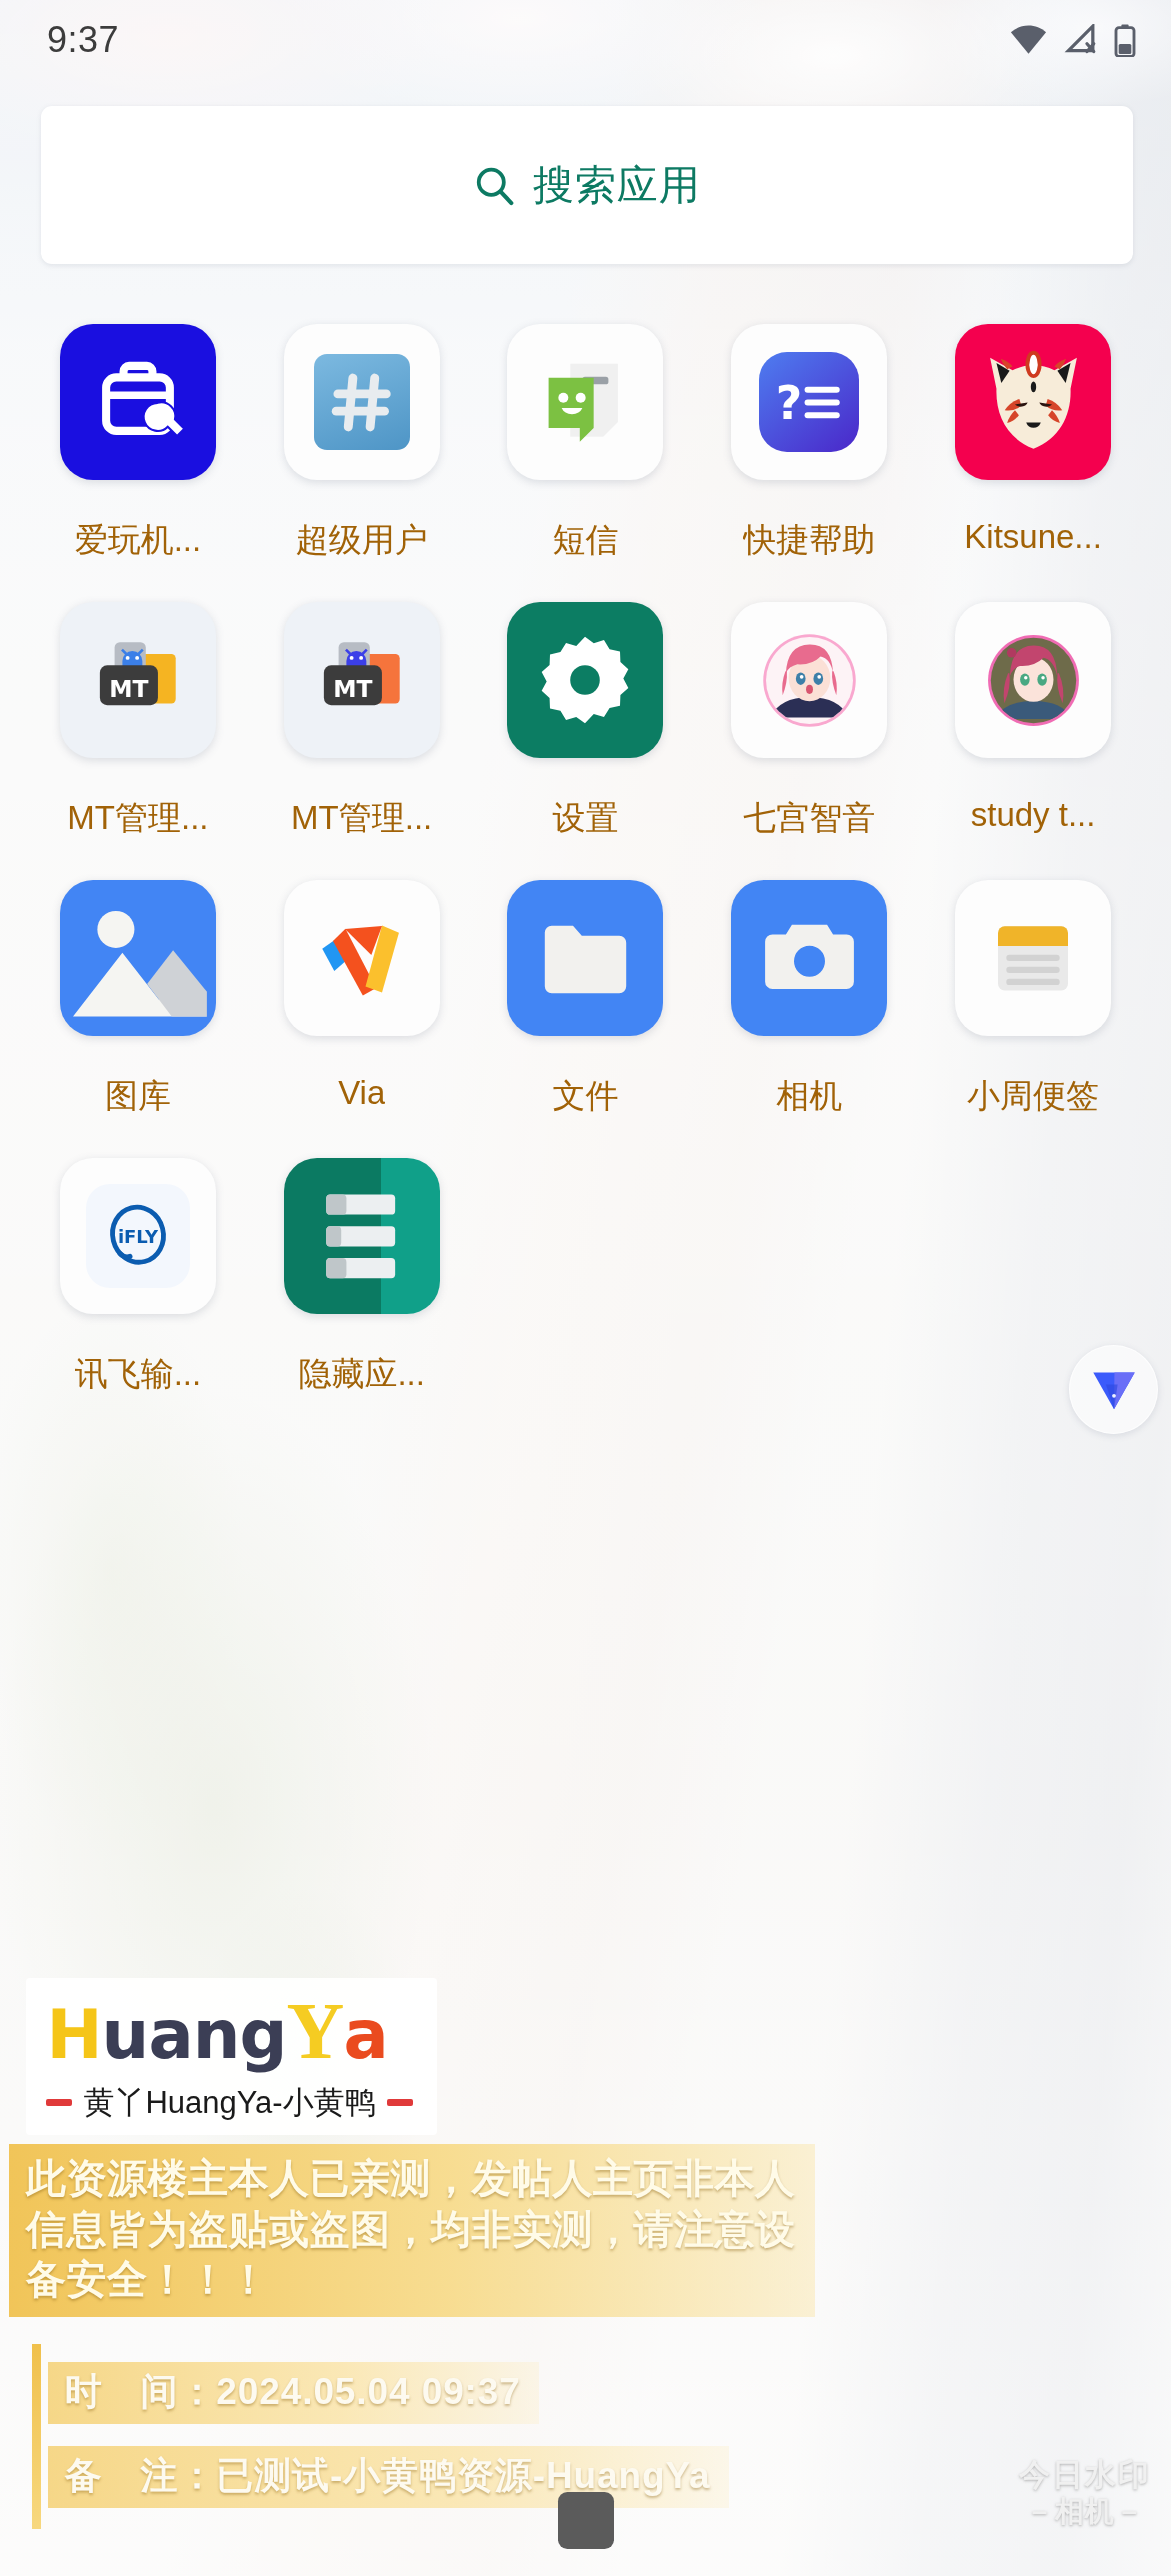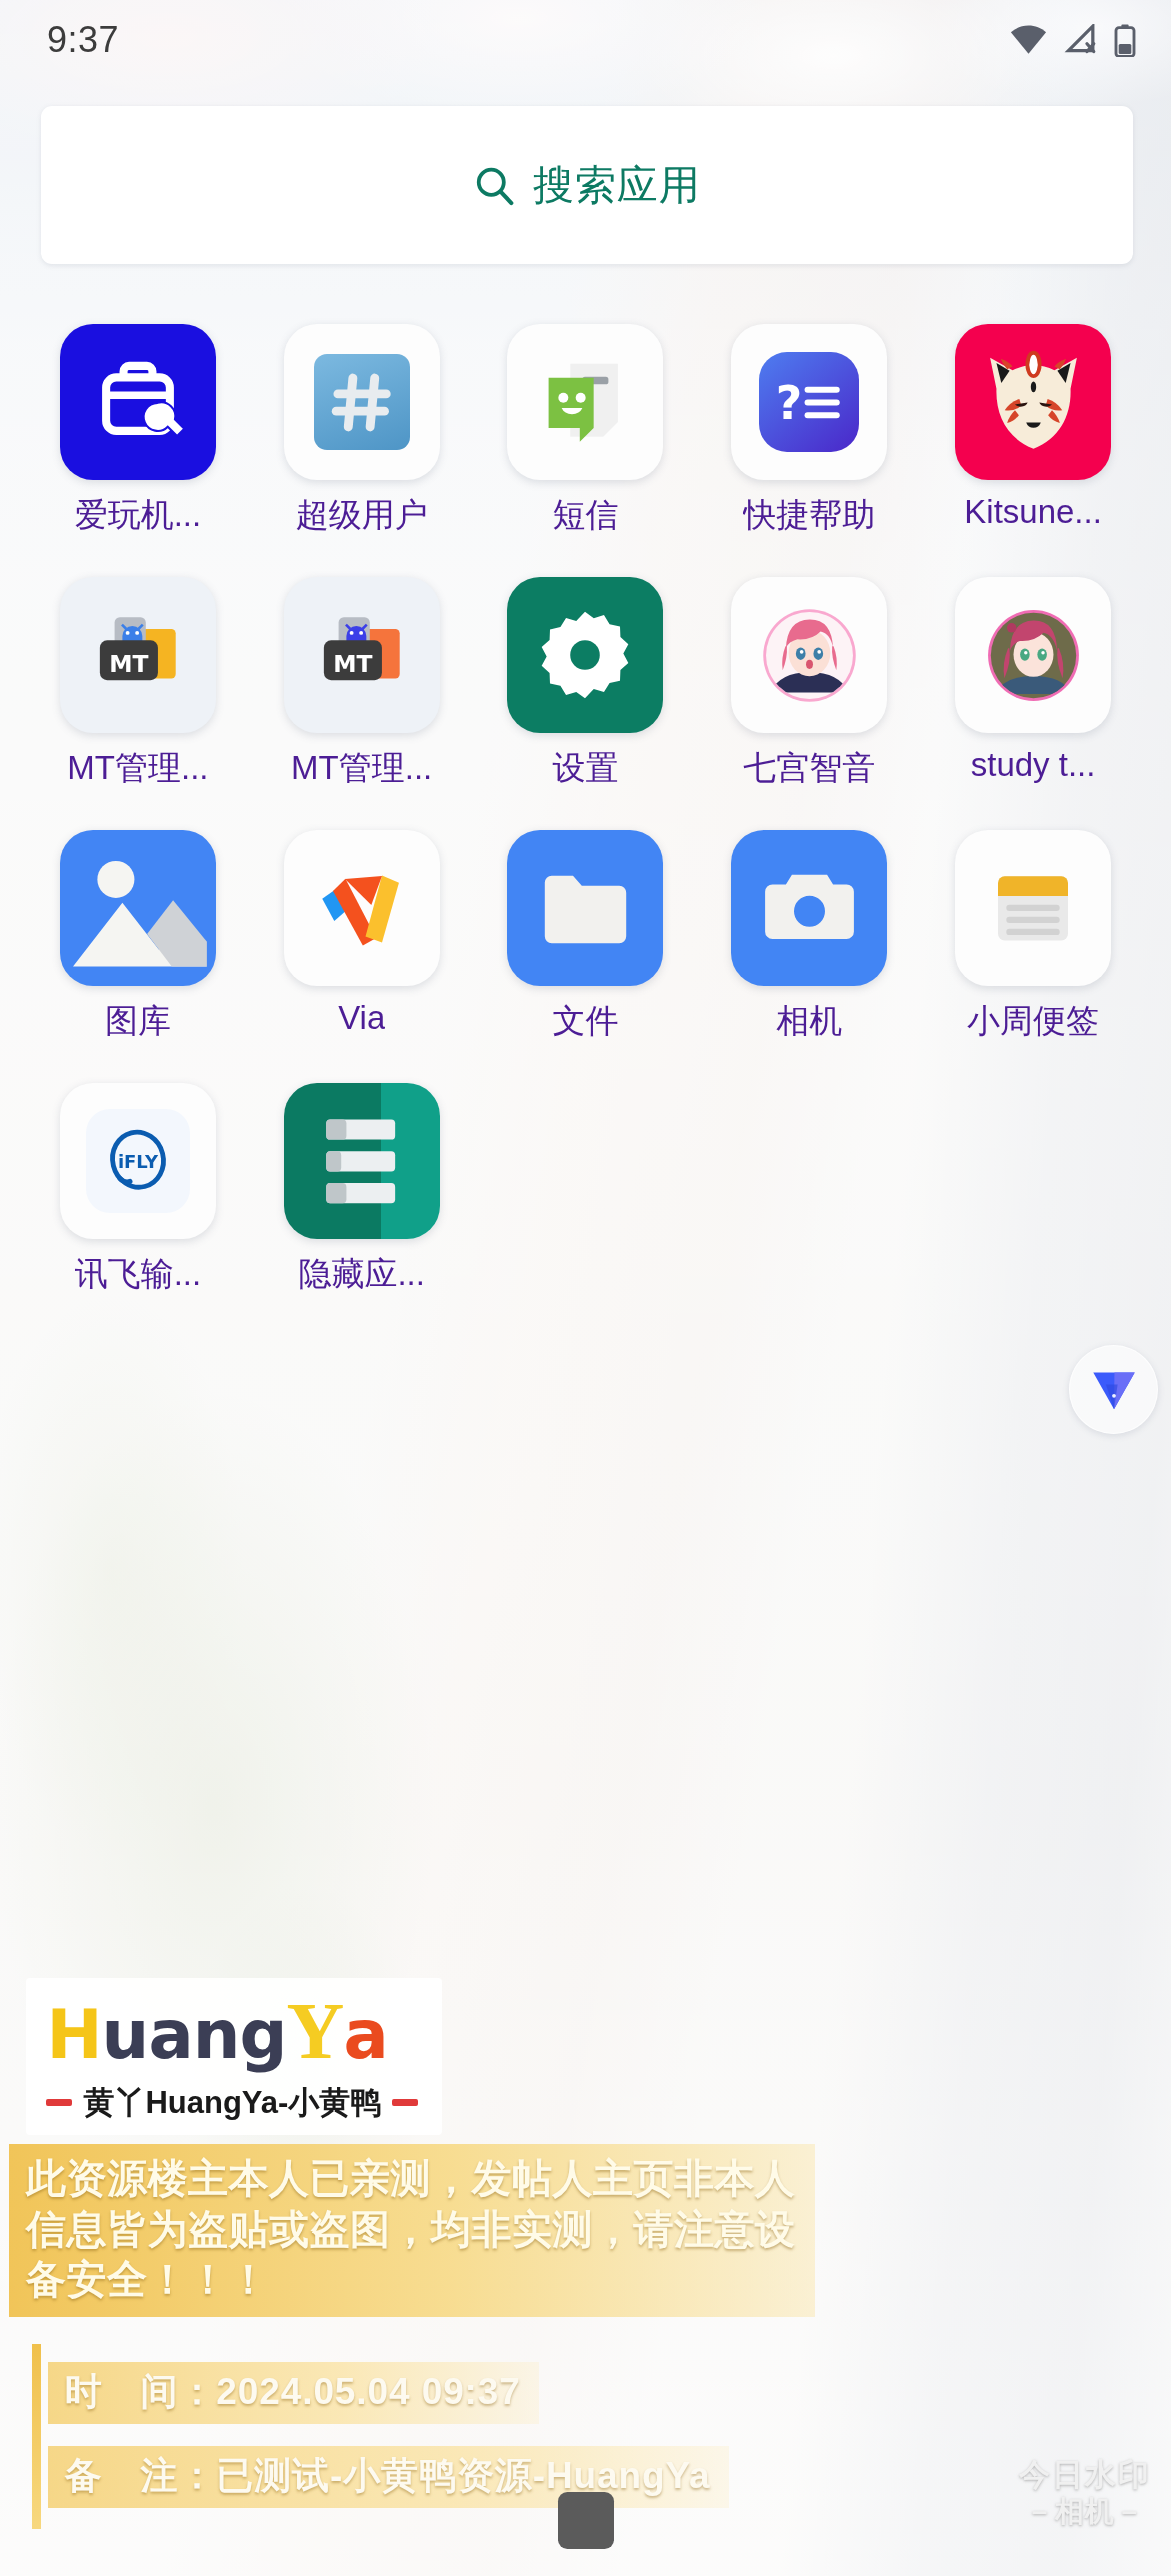--- a/index.html
+++ b/index.html
@@ -80,21 +80,21 @@
     display:flex; flex-direction:column; align-items:center;
     width:100%;
   }
   .icon-wrap{
     width:156px; height:156px; border-radius:33px;
     display:flex; align-items:center; justify-content:center;
     box-shadow:0 2.8px 8.3px rgba(90,100,120,.18);
     overflow:hidden; position:relative;
   }
   .app-label{
-    margin-top:13px; font-size:33px; color:#4c1d95;
+    margin-top:38px; font-size:33px; color:#a16207;
     white-space:nowrap; max-width:199px; overflow:hidden;
     text-overflow:ellipsis; text-align:center;
   }
 
   
   .bg-white{ background:#fdfdfd; }
   .bg-offwhite{ background:#eef2f7; }
   .bg-blue-deep{ background:#1a0fe0; }
   .bg-navy{ background:#1b2440; }
   .bg-crimson{ background:#f4004e; }
@@ -125,21 +125,21 @@
   #wm-logo-text{
     font-size:67px; font-weight:700; line-height:.95;
     letter-spacing:-0.9px; font-family:"DejaVu Sans", sans-serif;
   }
   #wm-logo-text .c-y{ color:#f5c518; }
   #wm-logo-text .c-n{ color:#3b3e55; }
   #wm-logo-text .c-o{ color:#ea4b1f; }
   #wm-logo-text .bigY{ font-size:80px; color:#f5cc22; font-family:"Liberation Serif",serif; }
   #wm-sub{
     margin-top:13px; display:flex; align-items:center; gap:11px;
-    font-size:31px; font-weight:700; color:#1a1a1a; white-space:nowrap;
+    font-size:31px; font-weight:400; color:#1a1a1a; white-space:nowrap;
   }
   .dash{ display:inline-block; width:26px; height:6.5px; background:#e03a3a; border-radius:1.9px; }
 
   #wm-warning{
     position:absolute; left:9.3px; top:198px; width:806px;
     background:linear-gradient(90deg, rgba(240,192,75,.92) 0%, rgba(247,216,128,.85) 55%, rgba(250,232,180,.55) 100%);
     padding:9.3px 15px 13px 16.7px;
     font-size:40px; line-height:1.26; font-weight:700;
     color:#fffbe8; letter-spacing:0.5px;
     text-shadow:0 1.9px 2.8px rgba(140,100,20,.45);

